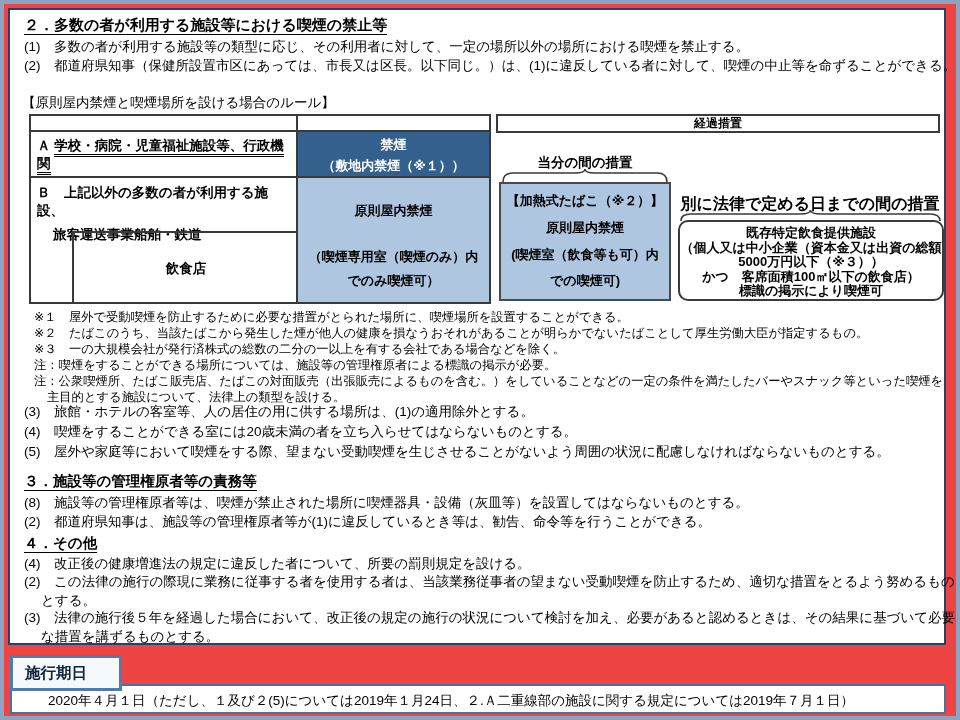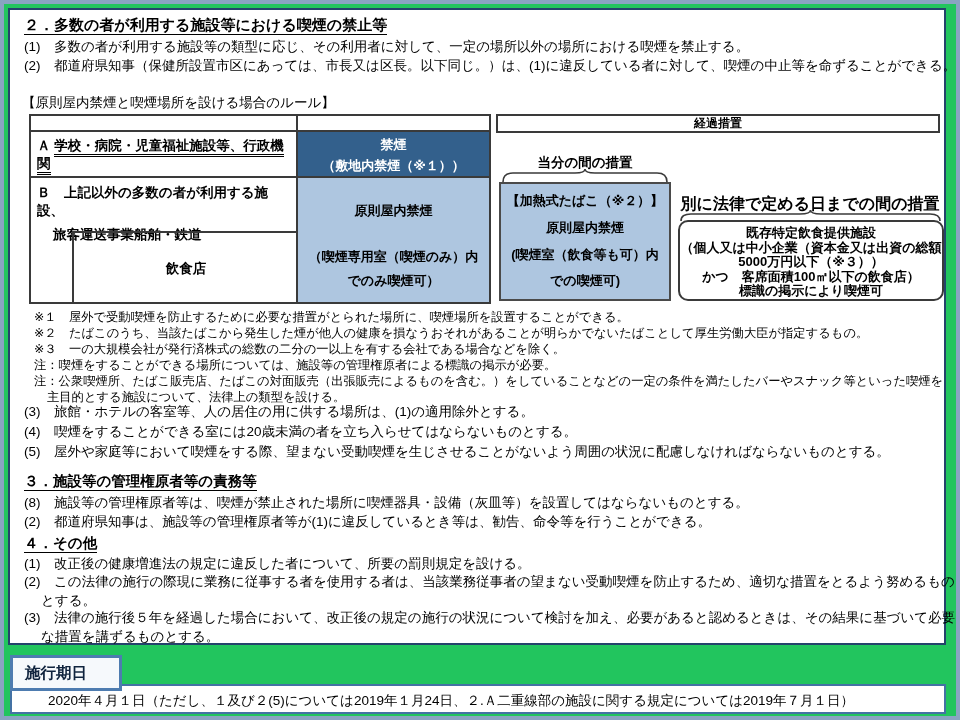--- a/index.html
+++ b/index.html
@@ -1,17 +1,17 @@
 <!DOCTYPE html>
 <html><head>
 <meta charset="utf-8">
 <style>
   html,body{margin:0;padding:0;}
   body{font-family:"Liberation Sans","DejaVu Sans",sans-serif;background:#fff;}
-  .page{position:relative;width:960px;height:720px;background:#22c55e;overflow:hidden;
+  .page{position:relative;width:960px;height:720px;background:#ef4444;overflow:hidden;
         border:4px solid #8AA4C2;box-sizing:border-box;}
   .main-box{position:absolute;left:4px;top:4px;width:938px;height:637px;
             border:2px solid #24436B;box-sizing:border-box;background:#fff;}
   
   .t{position:absolute;color:#000;}
   .head{font-weight:bold;font-size:15px;}
   .head span{border-bottom:1.5px solid #000;padding-bottom:1px;}
   .body-p{font-size:13.5px;line-height:18.5px;padding-left:17px;text-indent:-17px;}
   .note-p{font-size:12.3px;line-height:15.8px;padding-left:13px;text-indent:-13px;}
   
@@ -111,21 +111,21 @@
 
   <div class="t head" style="left:20px;top:468px;font-size:14.5px;">
     <span>３．施設等の管理権原者等の責務等</span>
   </div>
   <div class="t body-p" style="left:20px;top:490px;width:920px;">(8)　施設等の管理権原者等は、喫煙が禁止された場所に喫煙器具・設備（灰皿等）を設置してはならないものとする。</div>
   <div class="t body-p" style="left:20px;top:509px;width:920px;">(2)　都道府県知事は、施設等の管理権原者等が(1)に違反しているとき等は、勧告、命令等を行うことができる。</div>
 
   <div class="t head" style="left:20px;top:530px;font-size:14.5px;">
     <span>４．その他</span>
   </div>
-  <div class="t body-p" style="left:20px;top:551px;width:920px;">(1)　改正後の健康増進法の規定に違反した者について、所要の罰則規定を設ける。</div>
+  <div class="t body-p" style="left:20px;top:551px;width:920px;">(4)　改正後の健康増進法の規定に違反した者について、所要の罰則規定を設ける。</div>
   <div class="t body-p" style="left:20px;top:569px;width:922px;line-height:18.5px;">(2)　この法律の施行の際現に業務に従事する者を使用する者は、当該業務従事者の望まない受動喫煙を防止するため、適切な措置をとるよう努めるものとする。</div>
   <div class="t body-p" style="left:20px;top:605px;width:922px;line-height:18.5px;">(3)　法律の施行後５年を経過した場合において、改正後の規定の施行の状況について検討を加え、必要があると認めるときは、その結果に基づいて必要な措置を講ずるものとする。</div>
 
   <div class="date-tab">
     <span>施行期日</span>
   </div>
   <div class="date-box">
     <div class="date-text">2020年４月１日（ただし、１及び２(5)については2019年１月24日、２.Ａ二重線部の施設に関する規定については2019年７月１日）</div>
   </div>
 </div>

